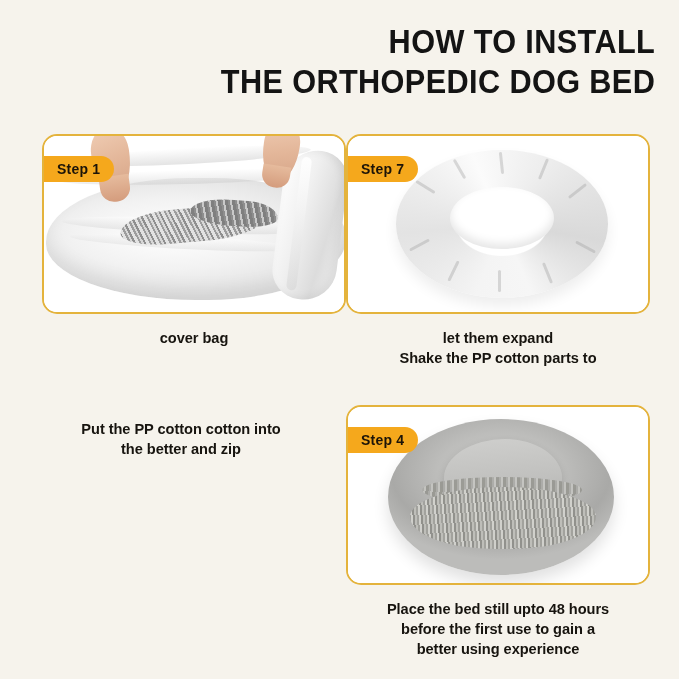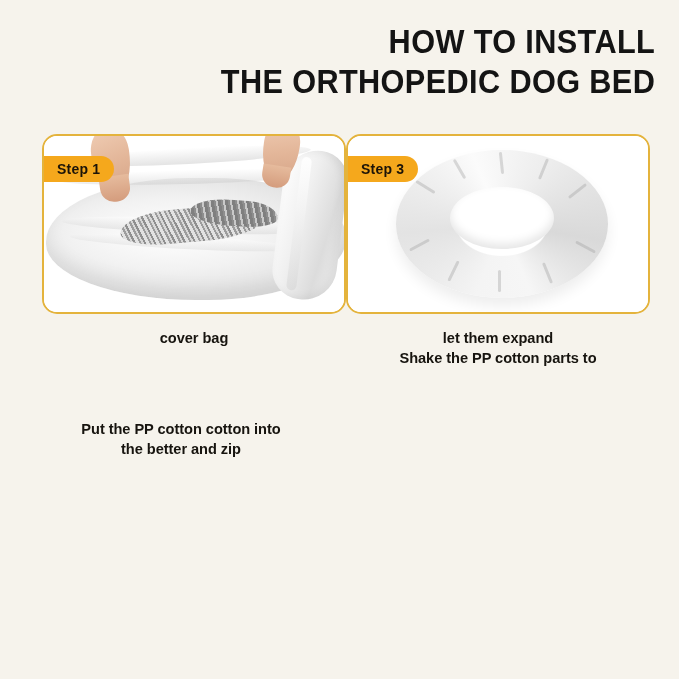--- a/index.html
+++ b/index.html
@@ -341,30 +341,47 @@
             <div class="p2-seg" style="left:146px; top:8px;   transform:rotate(22deg);"></div>
             <div class="p2-seg" style="left:180px; top:30px;  transform:rotate(52deg);"></div>
             <div class="p2-seg" style="left:188px; top:86px;  transform:rotate(118deg);"></div>
             <div class="p2-seg" style="left:150px; top:112px; transform:rotate(158deg);"></div>
             <div class="p2-seg" style="left:102px; top:120px; transform:rotate(180deg);"></div>
             <div class="p2-seg" style="left:56px;  top:110px; transform:rotate(206deg);"></div>
             <div class="p2-seg" style="left:22px;  top:84px;  transform:rotate(242deg);"></div>
             <div class="p2-hole"></div>
           </div>
         </div>
-        <div class="badge">Step 3</div>
+        <div class="badge">Step 7</div>
       </div>
       <div class="caption">
         <span>let them expand</span>
         <span>Shake the PP cotton parts to</span>
       </div>
     </div>
 
     <div class="cell cell-2">
       <div class="caption">
         <span>Put the PP cotton cotton into</span>
         <span>the better and zip</span>
       </div>
     </div>
 
+    <div class="cell cell-3">
+      <div class="card">
+        <div class="photo">
+          <div class="p4-bed">
+            <div class="p4-cushion"></div>
+            <div class="p4-fur2"></div>
+            <div class="p4-fur"></div>
+          </div>
+        </div>
+        <div class="badge">Step 4</div>
+      </div>
+      <div class="caption">
+        <span>Place the bed still upto 48 hours</span>
+        <span>before the first use to gain a</span>
+        <span>better using experience</span>
+      </div>
+    </div>
 
   </div>
 </div>
 
 </body></html>

